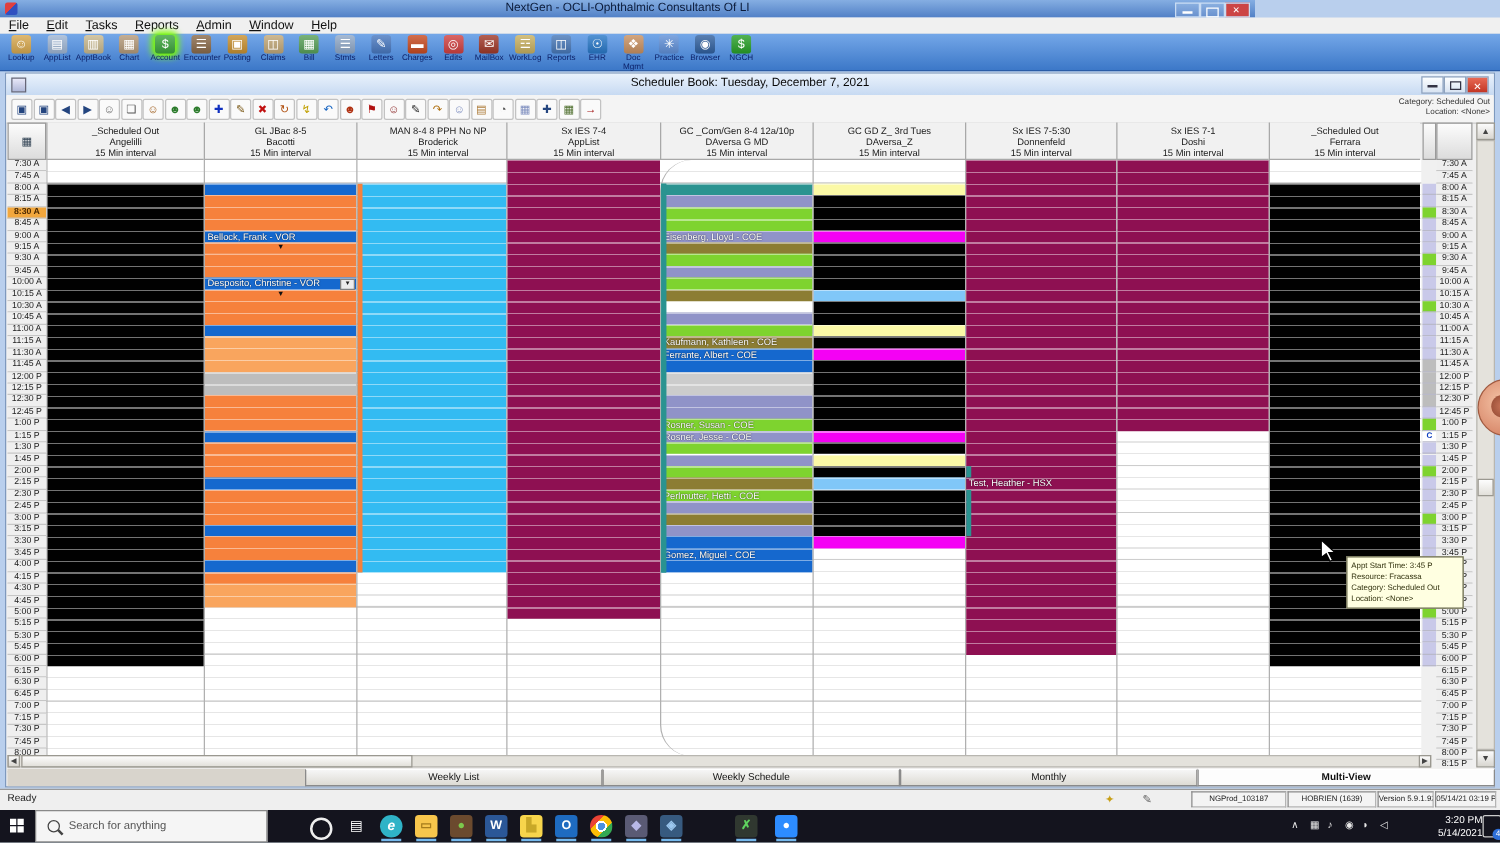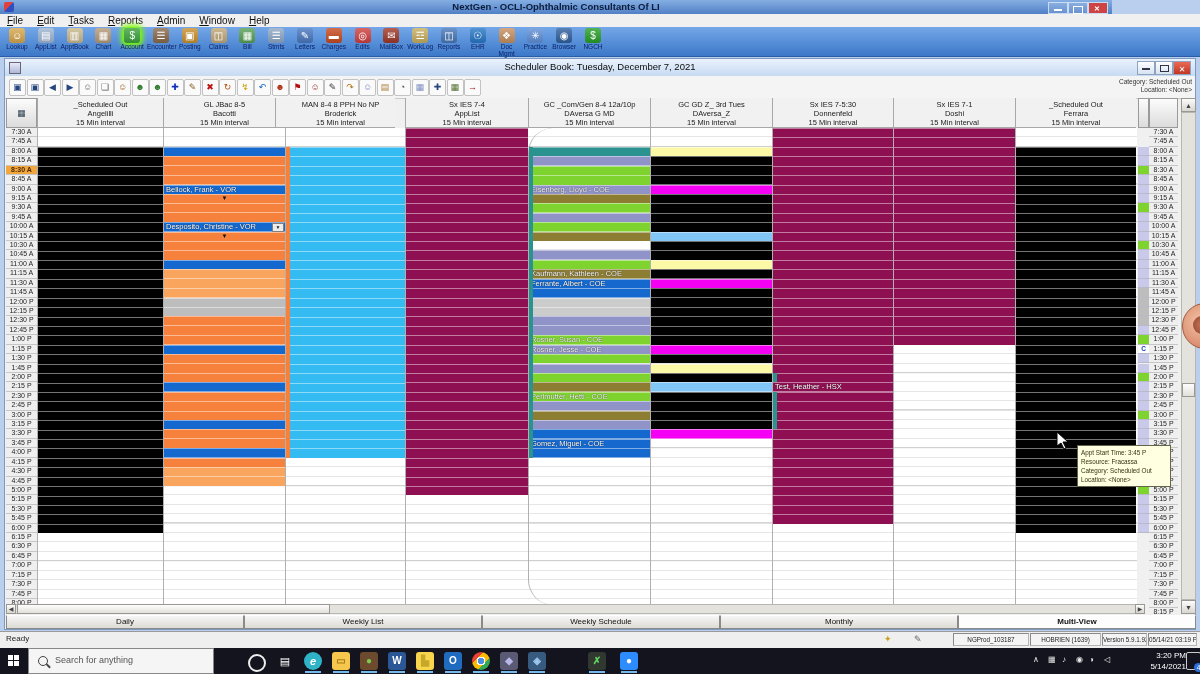--- a/index.html
+++ b/index.html
@@ -1,20 +1,20 @@
 <!DOCTYPE html>
 <html><head>
 <meta charset="utf-8">
 <style>
   html,body{margin:0;padding:0;background:#444;}
   #app{position:relative;width:1200px;height:674px;overflow:hidden;background:#B9CFED;
        font-family:"Liberation Sans",sans-serif;-webkit-font-smoothing:antialiased;}
   .abs{position:absolute;}
   
-  #titlebar{left:0;top:0;width:1112px;height:14px;background:linear-gradient(#85AEE2,#5180C6);font-weight:bold;}
+  #titlebar{left:0;top:0;width:1004px;height:14px;background:linear-gradient(#85AEE2,#5180C6);}
   #titlebar .t{width:100%;text-align:center;font-size:9.5px;line-height:14px;color:#0B1B3A;}
   .winbtn{width:18px;height:10px;top:2px;border:1px solid #C9DCF3;background:rgba(255,255,255,0.12);}
   .winbtn i{display:block;margin:3px auto 0;}
   #menubar{left:0;top:14px;width:1200px;height:13px;background:#F0F0F0;border-bottom:1px solid #D8D8D8;display:flex;}
   .menu-item{display:inline-block;font-size:10px;line-height:13px;padding:0 7px;color:#111;}
   .menu-item::first-letter{text-decoration:underline;}
   #maintoolbar{left:0;top:27px;width:1200px;height:29px;background:linear-gradient(#74A7E8,#3C78C8);border-bottom:1px solid #2B5CA6;}
   .tb-item{position:absolute;top:1px;width:28px;height:27px;text-align:center;}
   .tb-ico{display:block;margin:0 auto;width:16px;height:15px;border-radius:3px;color:#FFF;font-size:10px;line-height:15px;}
   .tb-lab{display:block;font-size:6.5px;line-height:7px;color:#0A1E66;}
@@ -256,21 +256,21 @@
       <div class="abs hdr" style="left: 37px; width: 126px;">
         <div>_Scheduled Out</div>
         <div>Angelilli</div>
         <div>15 Min interval</div>
       </div>
       <div class="abs hdr" style="left: 163px; width: 122px;">
         <div>GL JBac 8-5</div>
         <div>Bacotti</div>
         <div>15 Min interval</div>
       </div>
-      <div class="abs hdr" style="left: 275px; width: 120px; padding-left: 10px;">
+      <div class="abs hdr" style="left: 285px; width: 120px; padding-left: 10px;">
         <div>MAN 8-4 8 PPH No NP</div>
         <div>Broderick</div>
         <div>15 Min interval</div>
       </div>
       <div class="abs hdr" style="left: 405px; width: 123px;">
         <div>Sx IES 7-4</div>
         <div>AppList</div>
         <div>15 Min interval</div>
       </div>
       <div class="abs hdr" style="left: 528px; width: 122px;">
@@ -581,21 +581,20 @@
   <div class="abs sb-btn" style="left:1181px;top:98px;width:15px;height:14px;font-size:7px;line-height:13px;">▲</div>
   <div class="abs sb-thumb" style="left:1182px;top:383px;width:13px;height:14px;"></div>
   <div class="abs sb-btn" style="left:1181px;top:600px;width:15px;height:14px;font-size:7px;line-height:13px;">▼</div>
 
   <div class="abs sb" style="left:6px;top:604px;width:1139px;height:10px;"></div>
   <div class="abs sb-btn" style="left:6px;top:604px;width:10px;height:10px;font-size:6px;line-height:9px;">◀</div>
   <div class="abs sb-thumb" style="left:17px;top:604px;width:313px;height:10px;"></div>
   <div class="abs sb-btn" style="left:1135px;top:604px;width:10px;height:10px;font-size:6px;line-height:9px;">▶</div>
 
   <div class="abs" id="tabsbar">
-      <div class="tab" style="left: 0px; width: 238px;">Daily</div>
       <div class="tab" style="left: 238px; width: 238px;">Weekly List</div>
       <div class="tab" style="left: 714px; width: 238px;">Monthly</div>
       <div class="tab" style="left: 476px; width: 238px;">Weekly Schedule</div>
       <div class="tab active" style="left: 952px; width: 238px;">Multi-View</div>
     </div>
 
   <div class="abs" id="tooltip">
       <div>Appt Start Time: 3:45 P</div>
       <div>Resource: Fracassa</div>
       <div>Category: Scheduled Out</div>

